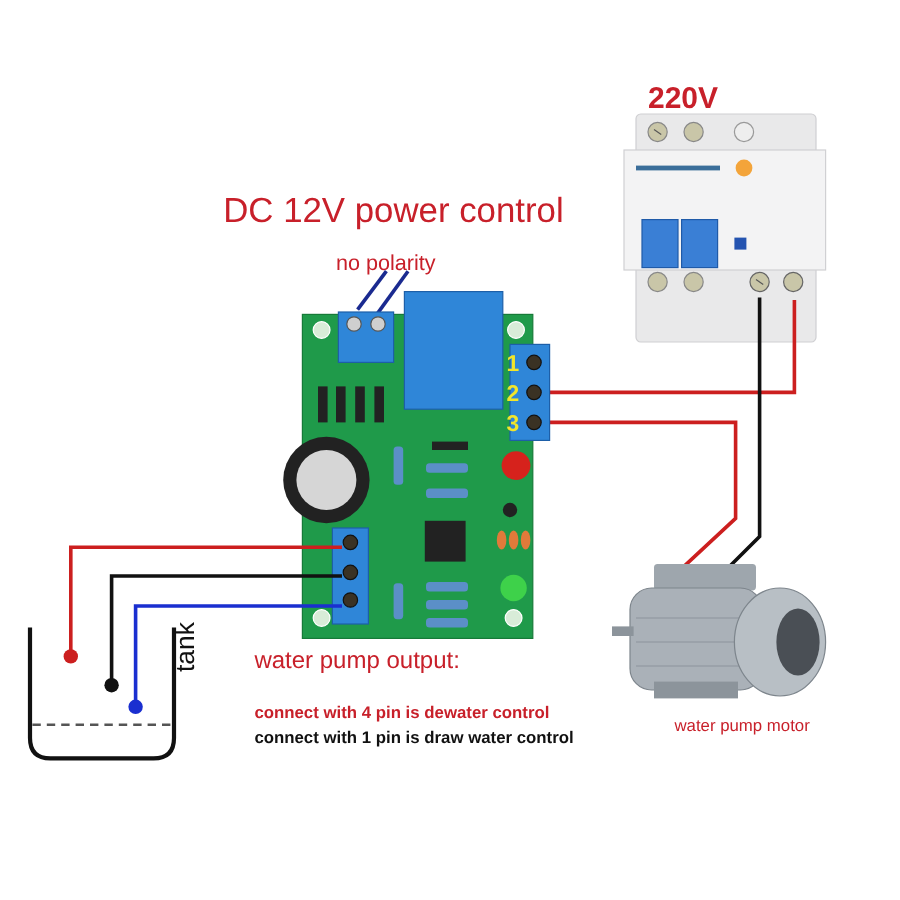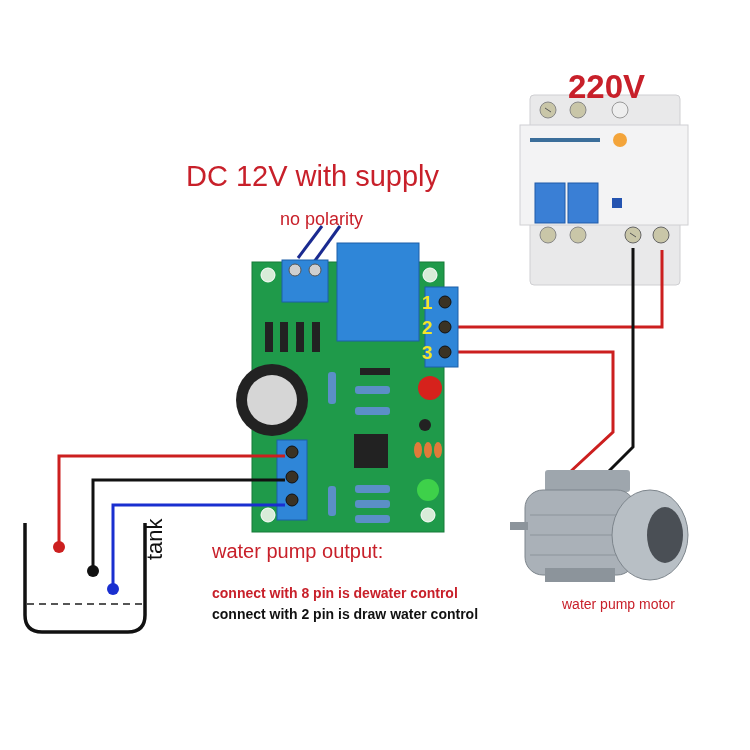--- a/index.html
+++ b/index.html
@@ -2,21 +2,21 @@
 <html><head>
   <meta charset="utf-8">
   <style>
     html, body { margin:0; padding:0; }
     body { width:750px; height:750px; background:#ffffff; position:relative; overflow:hidden; font-family:"Liberation Sans", sans-serif; }
     .abs { position:absolute; }
     .t-red { color:#c8202a; }
     .t-black { color:#111111; }
     #title-dc { left:186px; top:160px; font-size:29px; white-space:nowrap; }
     #sub-pol { left:280px; top:209px; font-size:18px; white-space:nowrap; }
-    #title-220 { left:568px; top:68px; font-size:33px; font-weight:bold; white-space:nowrap; }
+    #title-220 { left:540px; top:68px; font-size:25px; font-weight:bold; white-space:nowrap; }
     #lbl-out { left:212px; top:540px; font-size:20px; white-space:nowrap; }
     #lbl-out1 { left:212px; top:585px; font-size:14px; font-weight:bold; white-space:nowrap; }
     #lbl-out3 { left:212px; top:606px; font-size:14px; font-weight:bold; white-space:nowrap; }
     #lbl-motor { left:562px; top:596px; font-size:14px; white-space:nowrap;text-align:center; }
     #lbl-tank { left:142px; top:560px; font-size:22px; transform:rotate(-90deg); transform-origin:left top; white-space:nowrap; }
     svg { position:absolute; left:0; top:0; }
   </style>
 </head>
 <body>
 
@@ -117,20 +117,20 @@
     <line x1="530" y1="515" x2="632" y2="515" stroke="#8c949b"></line>
     <line x1="530" y1="535" x2="632" y2="535" stroke="#8c949b"></line>
     <line x1="530" y1="555" x2="632" y2="555" stroke="#8c949b"></line>
     <ellipse cx="650" cy="535" rx="38" ry="45" fill="#b8bfc5" stroke="#7d858c"></ellipse>
     <ellipse cx="665" cy="535" rx="18" ry="28" fill="#4a4f55"></ellipse>
     <rect x="510" y="522" width="18" height="8" fill="#8c949b"></rect>
     <rect x="545" y="568" width="70" height="14" fill="#8c949b"></rect>
   </g>
 </svg>
 
-<div id="title-dc" class="abs t-red">DC 12V with supply</div>
+<div id="title-dc" class="abs t-red">DC 12V power control</div>
 <div id="sub-pol" class="abs t-red">no polarity</div>
 <div id="title-220" class="abs t-red">220V</div>
 <div id="lbl-out" class="abs t-red">water pump output:</div>
-<div id="lbl-out1" class="abs t-red">connect with 8 pin is dewater control</div>
-<div id="lbl-out3" class="abs t-black">connect with 2 pin is draw water control</div>
+<div id="lbl-out1" class="abs t-red">connect with 4 pin is dewater control</div>
+<div id="lbl-out3" class="abs t-black">connect with 1 pin is draw water control</div>
 <div id="lbl-motor" class="abs t-red">water pump motor</div>
 <div id="lbl-tank" class="abs t-black">tank</div>
 
 </body></html>

